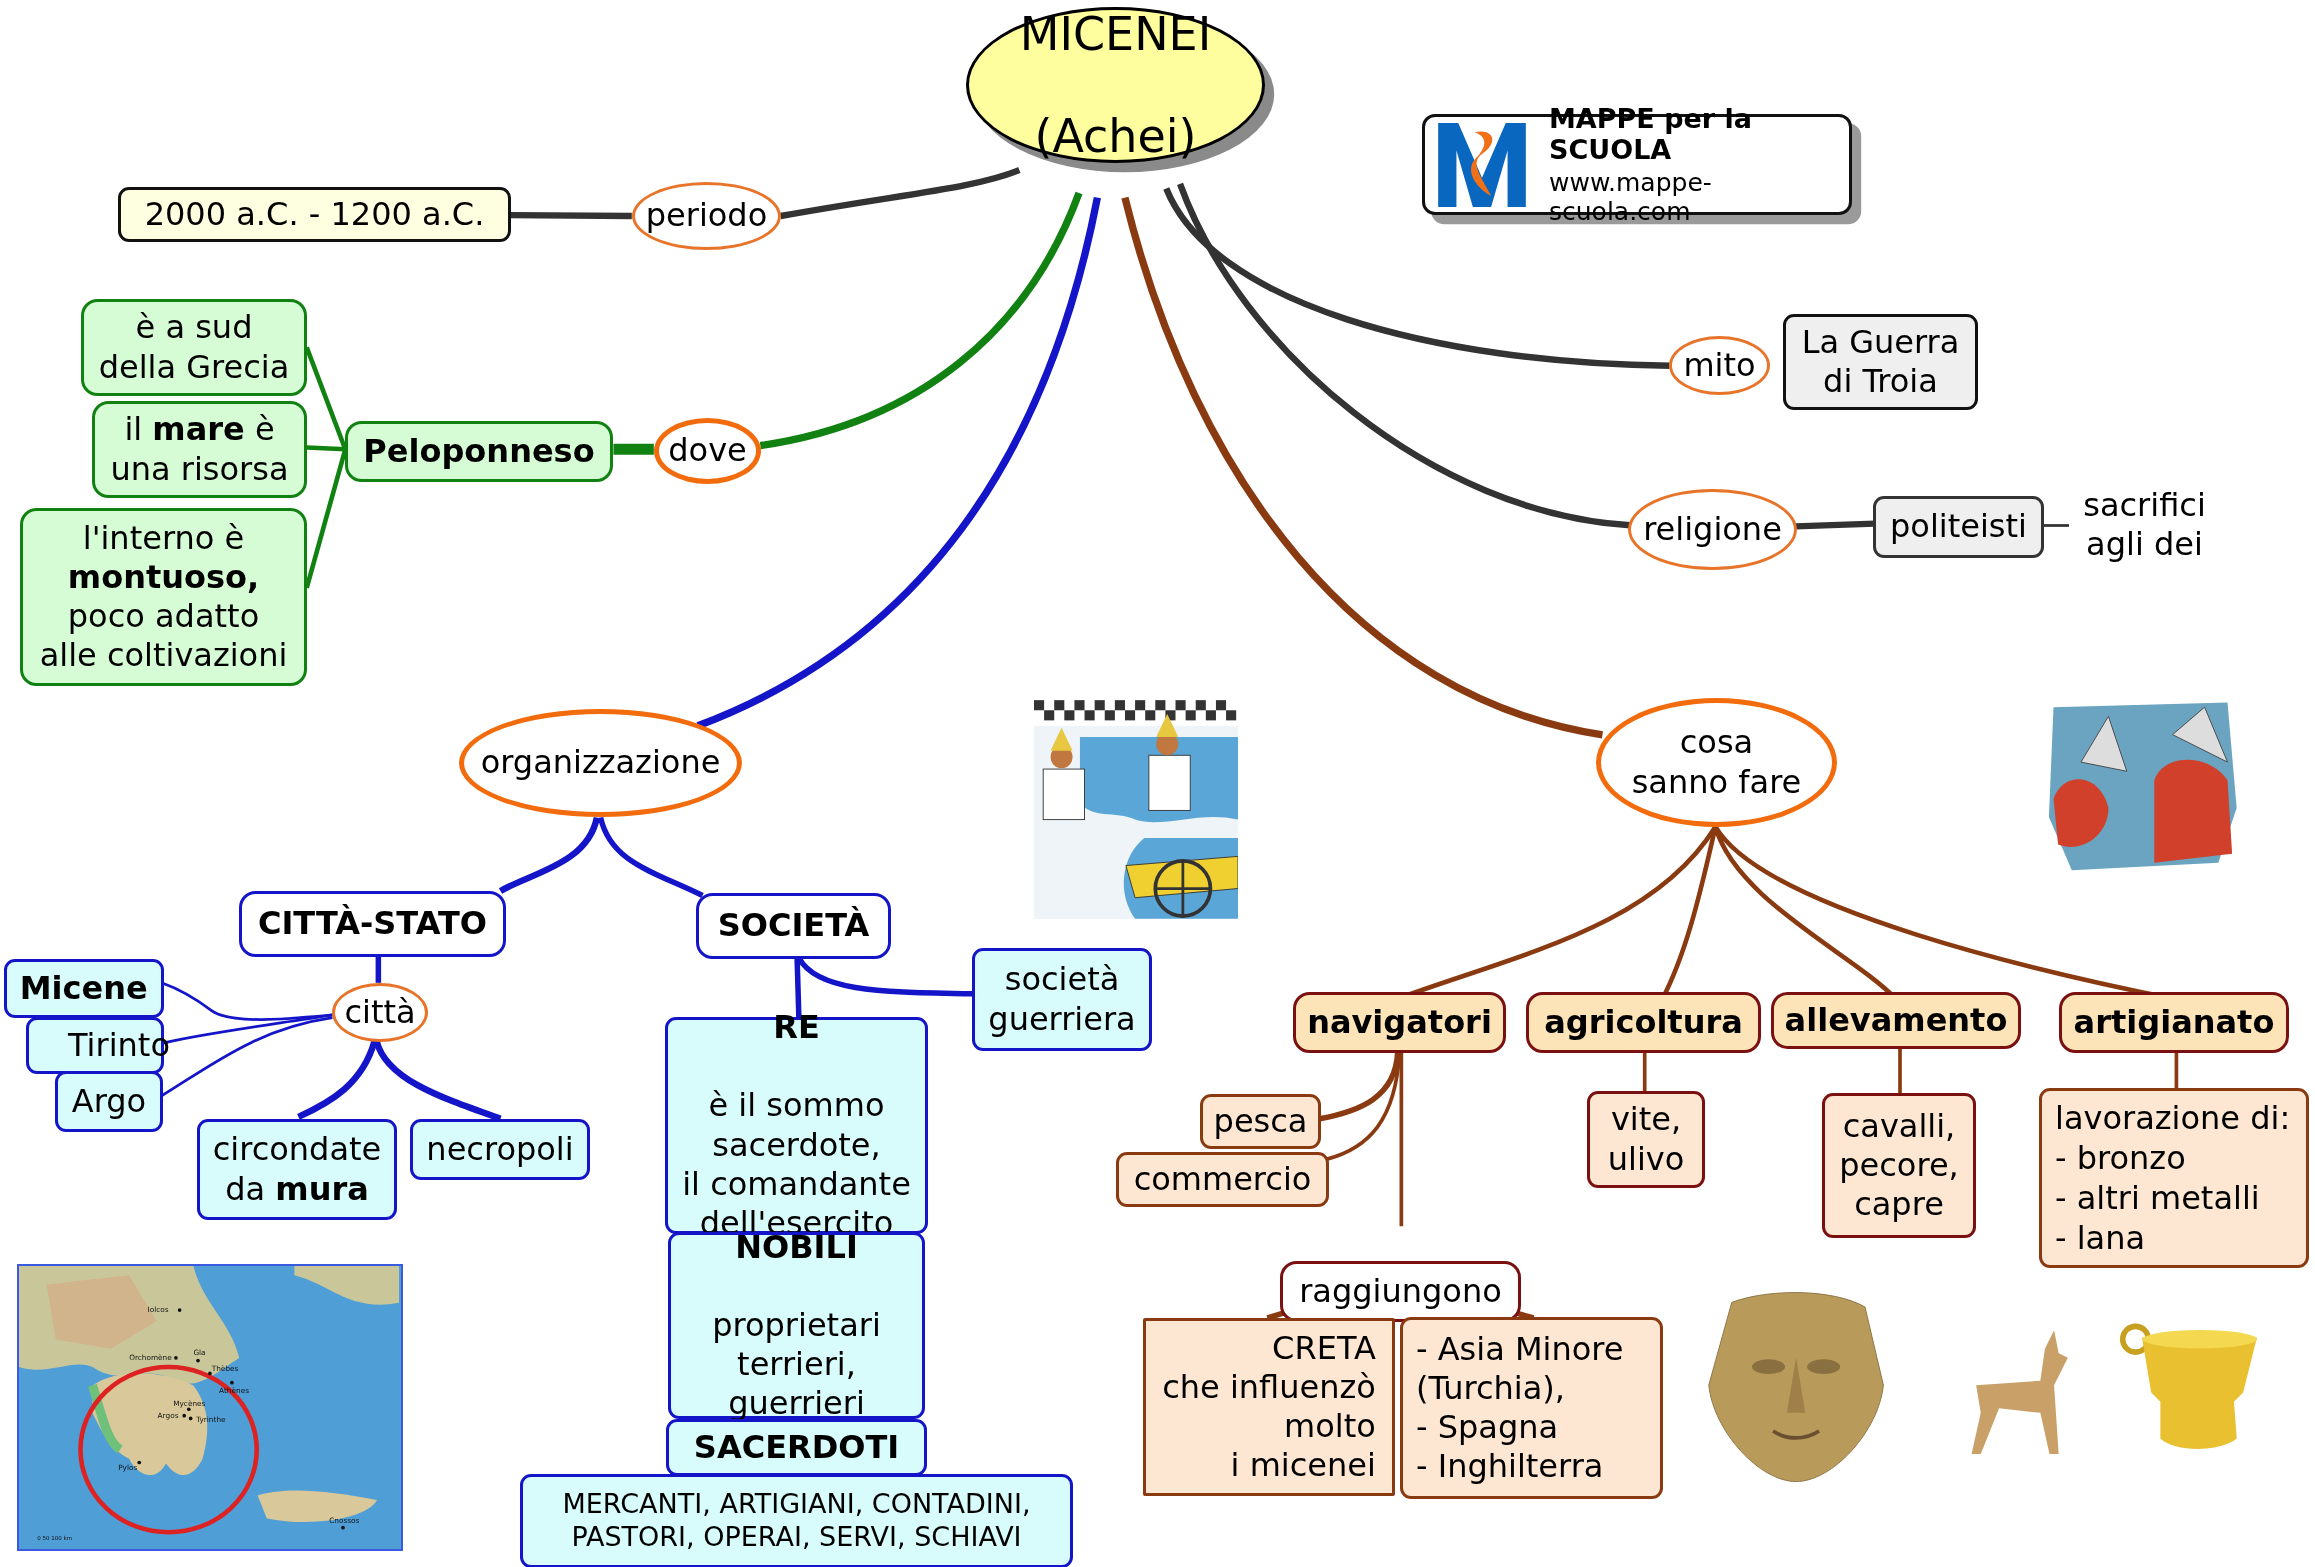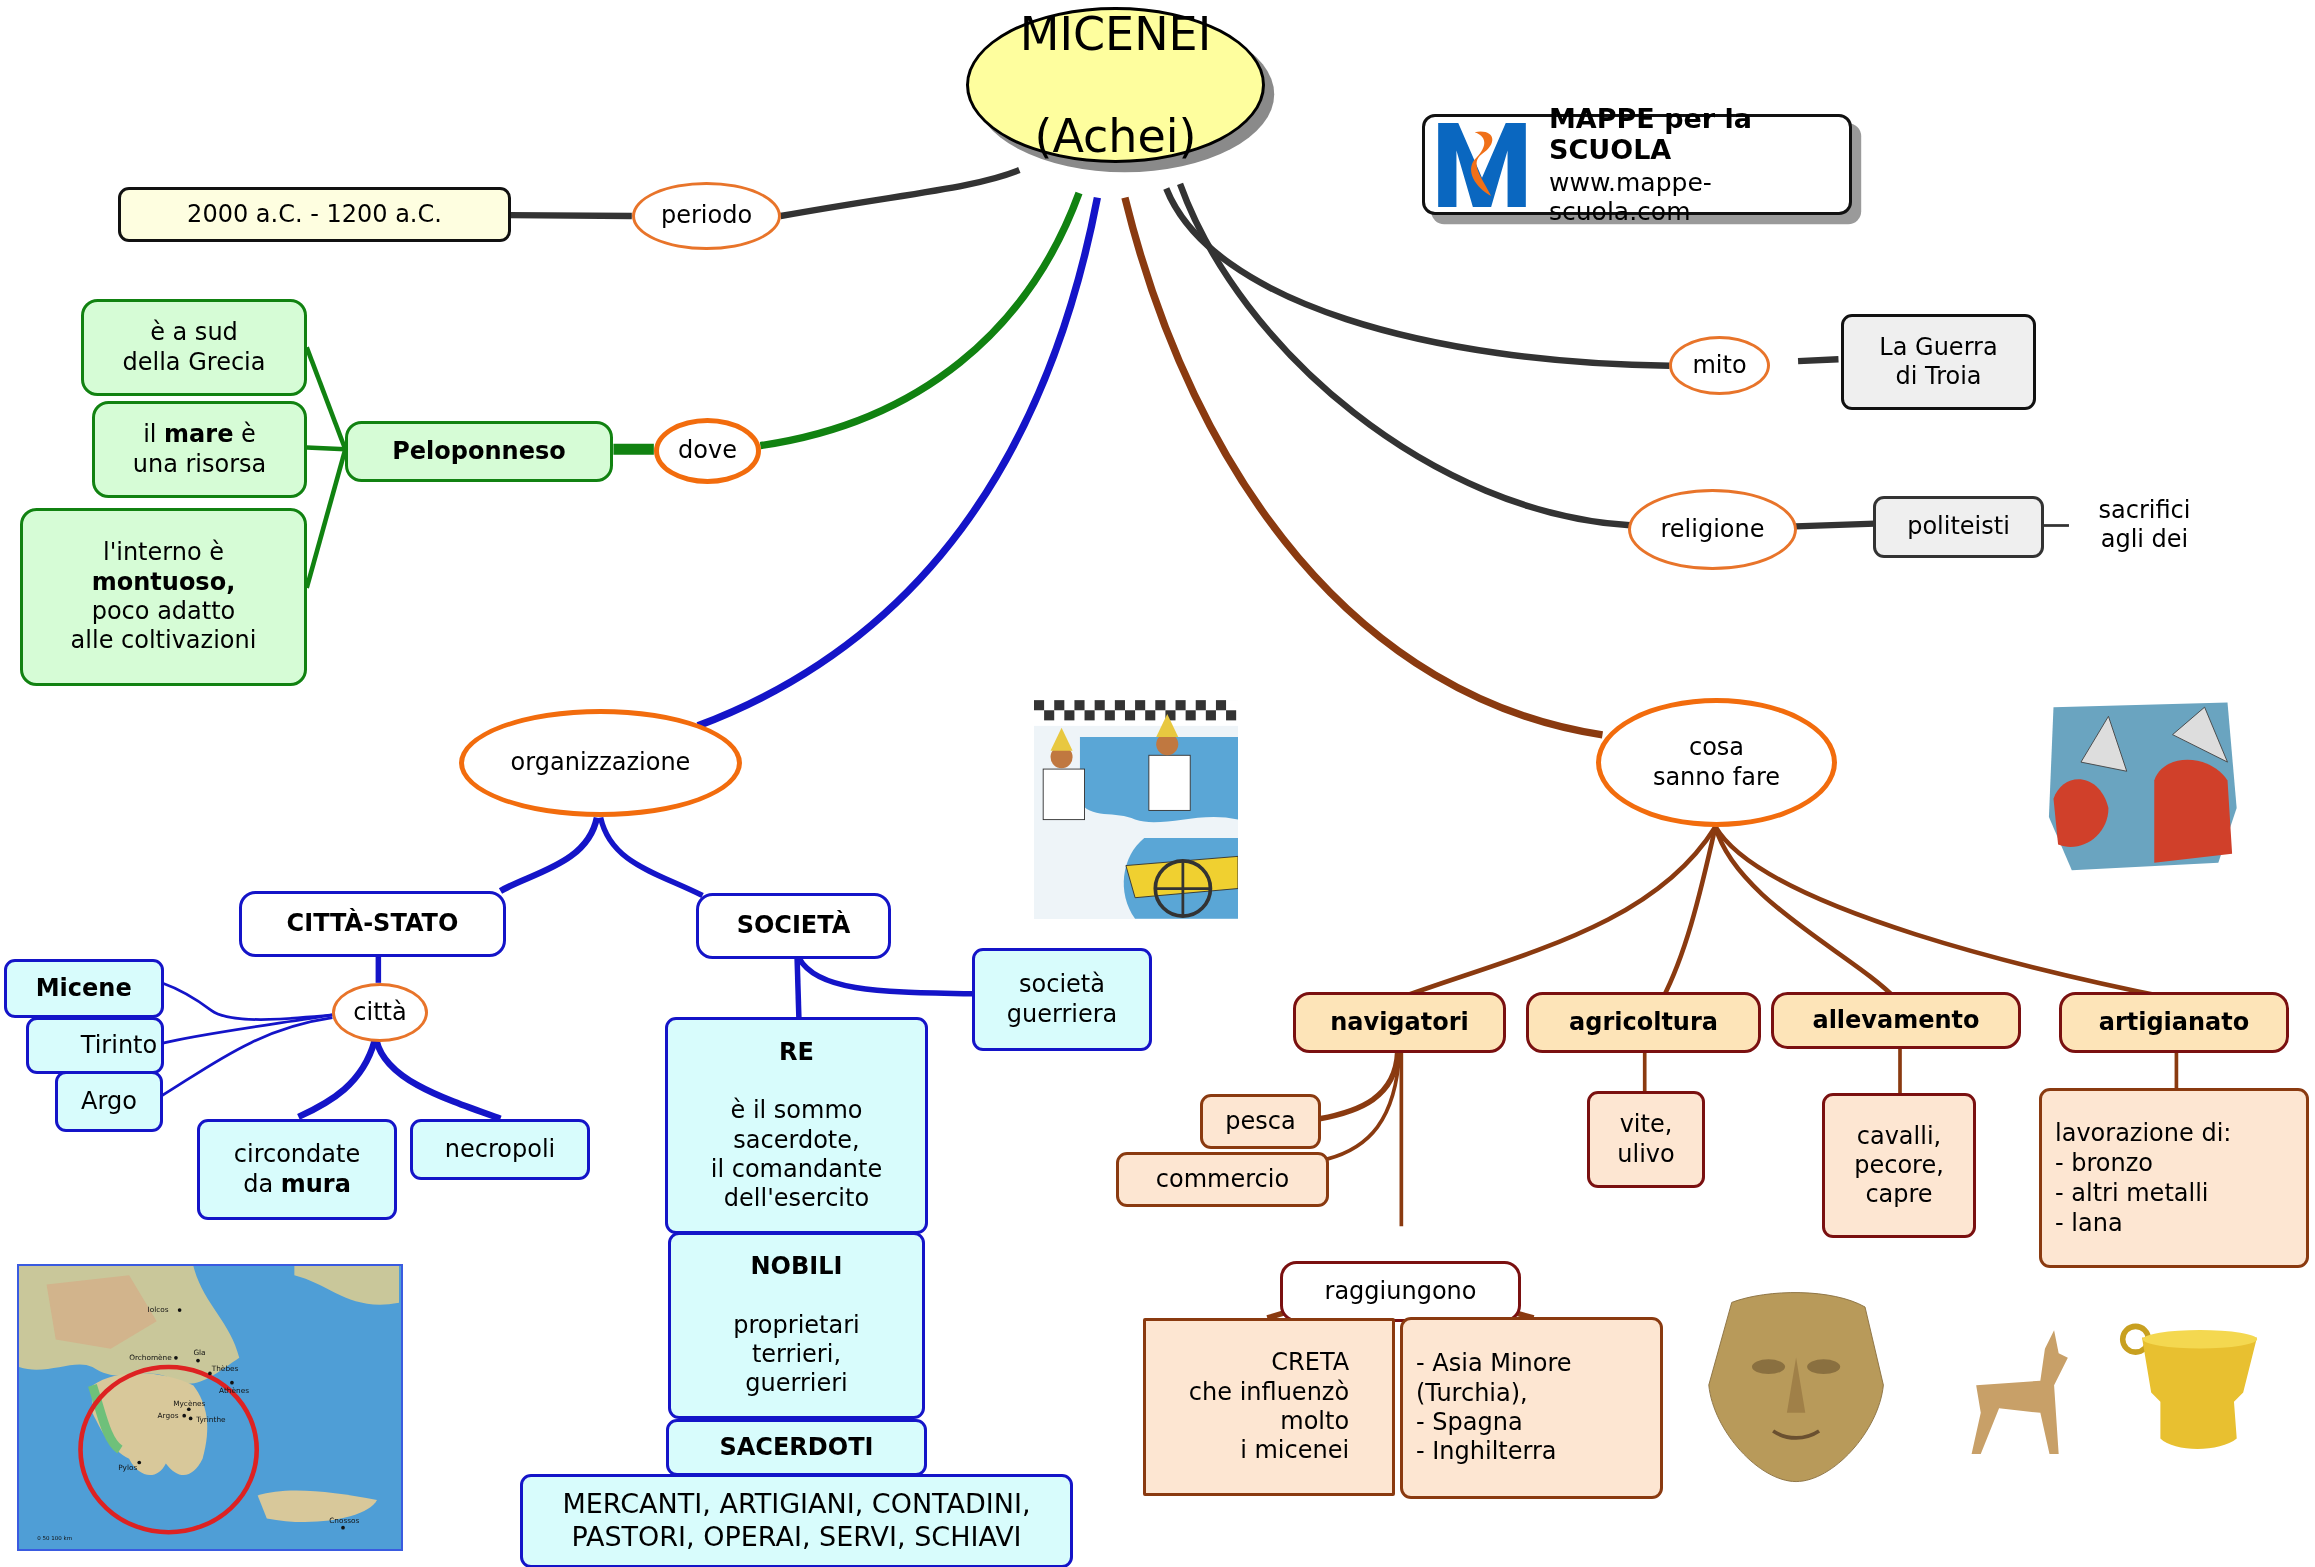--- a/index.html
+++ b/index.html
@@ -1,20 +1,20 @@
 <!DOCTYPE html>
 <html style="font-size:14.7px"><head>
 <meta charset="utf-8">
 <style>
   html, body { margin: 0; padding: 0; background: #ffffff; }
   body { width: 2316px; height: 1568px; position: relative; overflow: hidden;
          font-family: "DejaVu Sans", sans-serif; color: #000; }
   #edges { position: absolute; left: 0; top: 0; width: 2316px; height: 1568px; }
   .node { position: absolute; box-sizing: border-box; display: flex; align-items: center;
-          justify-content: center; text-align: center; line-height: 1.22; font-size: 24px;
+          justify-content: center; text-align: center; line-height: 1.22; font-size: 32px;
           white-space: pre-line; }
   .ellipse { border-radius: 50%; background: #fff; border: 3.7px solid #e8742a; }
   .ellipse.thick { border-width: 5.5px; border-color: #f26c0d; }
   .box { border-radius: 16.5px; }
   .black { background: #fefee0; border: 3.7px solid #111; }
   .grey { background: #efefef; border: 3.7px solid #111; }
   .green { background: #d6fcd6; border: 3.7px solid #118211; }
   .blue-w { background: #fff; border: 3.7px solid #1414c8; }
   .blue { background: #d8fcfc; border: 3.7px solid #1414c8; }
   .orange { background: #fde4b8; border: 3.7px solid #7a1010; }
@@ -116,21 +116,21 @@
 una risorsa</span></span>
 </div>
 <div class="node green box" style="left:20px;top:508px;width:287px;height:178px;">
   <span><span>l'interno è
 </span><b>montuoso,</b><span>
 poco adatto
 alle coltivazioni</span></span>
 </div>
 
 <div class="node ellipse" style="left:1669px;top:336px;width:101px;height:59px;">mito</div>
-<div class="node grey box" style="left:1841px;top:314px;width:195px;height:96px;border-radius:11px;">La Guerra
+<div class="node grey box" style="left:1783px;top:314px;width:195px;height:96px;border-radius:11px;">La Guerra
 di Troia</div>
 
 <div class="node ellipse" style="left:1628px;top:489px;width:169px;height:81px;">religione</div>
 <div class="node grey box" style="left:1873px;top:496px;width:171px;height:62px;border-radius:11px;border-color:#333;">politeisti</div>
 <div class="node plain" style="left:2071px;top:481px;width:147px;height:88px;">sacrifici
 agli dei</div>
 
 <div class="node ellipse thick" style="left:459px;top:709px;width:283px;height:108px;">organizzazione</div>
 <div class="node blue-w box bold" style="left:239px;top:891px;width:267px;height:66px;">CITTÀ-STATO</div>
 <div class="node blue-w box bold" style="left:696px;top:893px;width:195px;height:66px;">SOCIETÀ</div>

